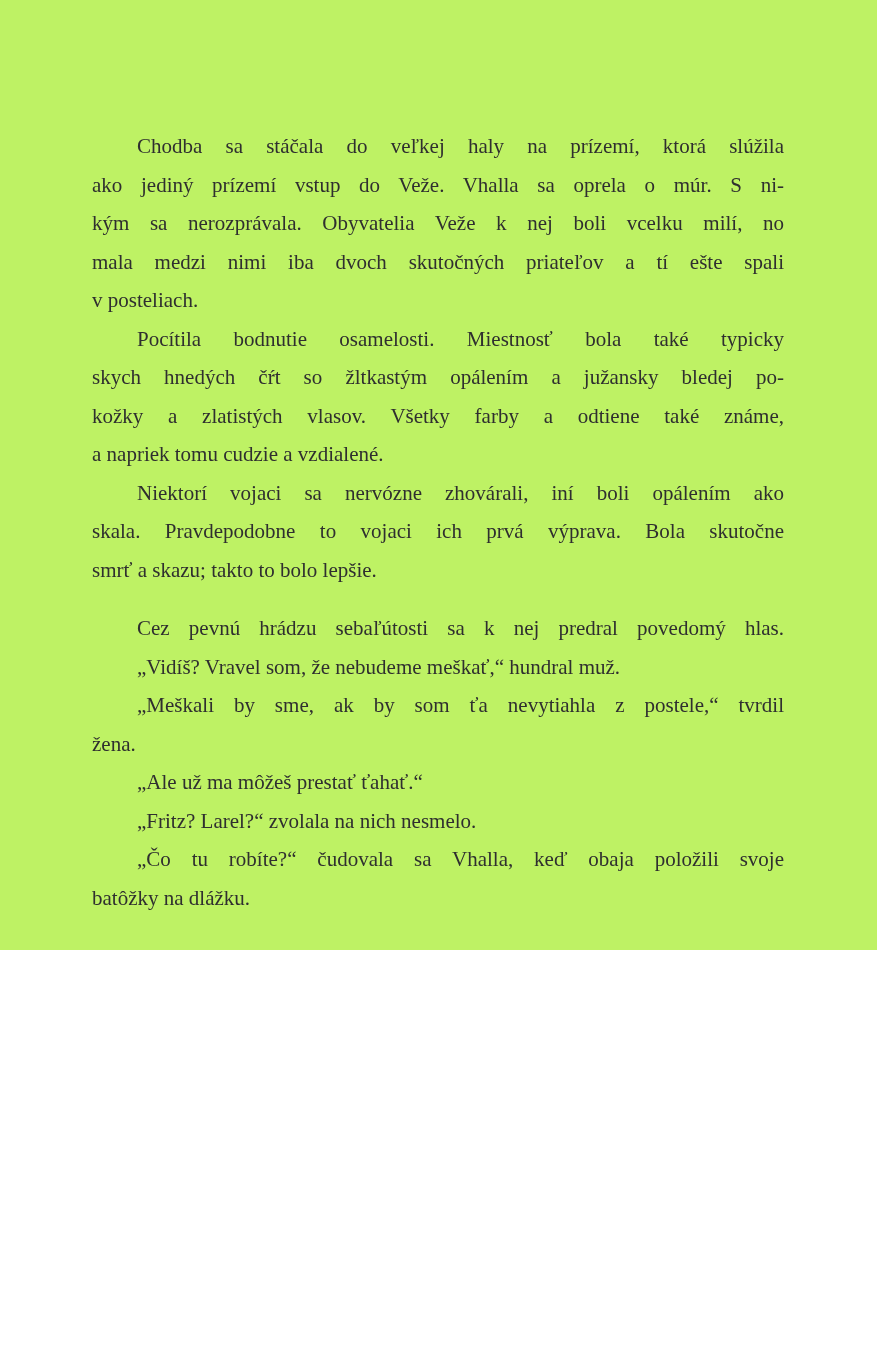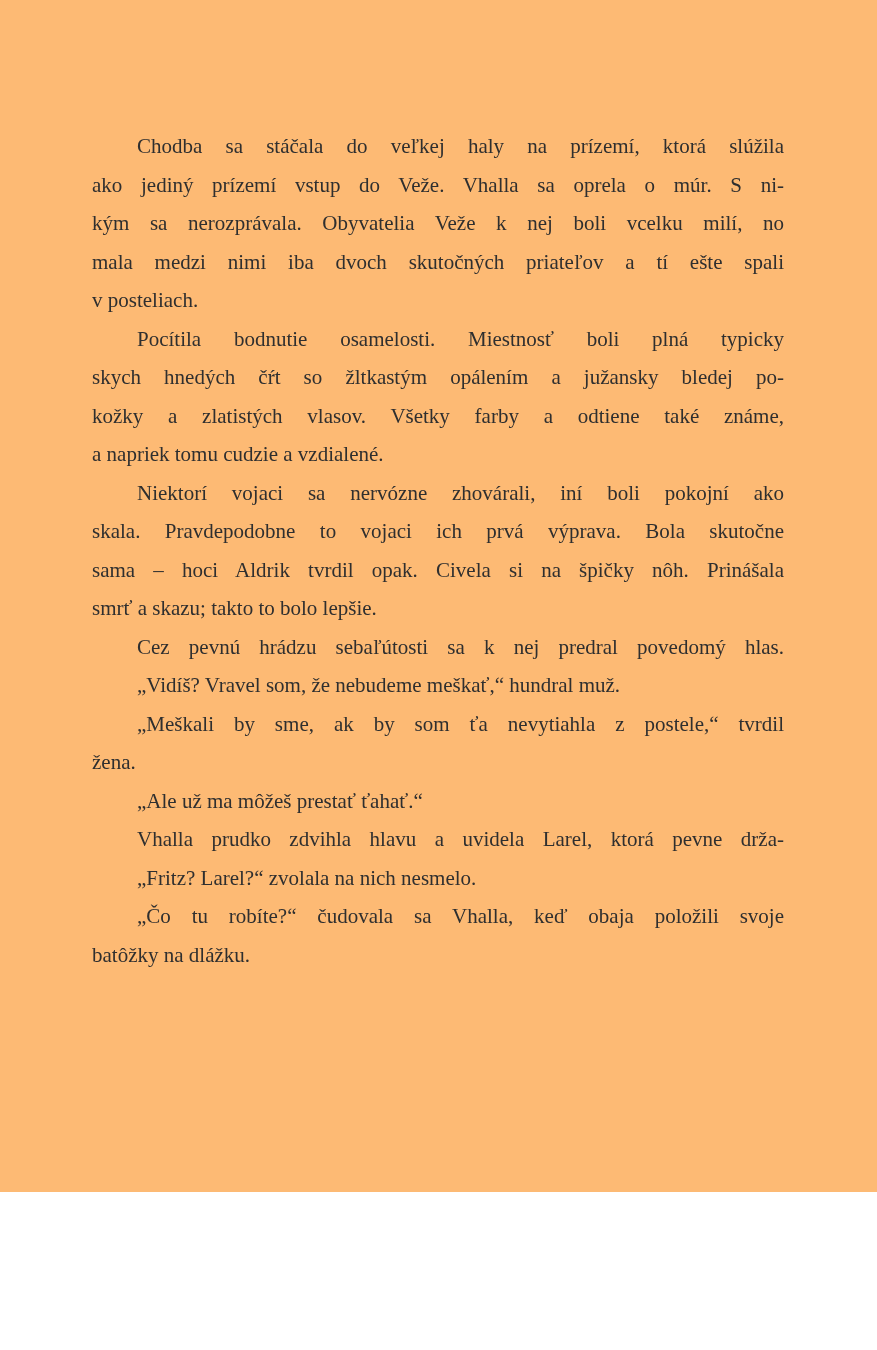--- a/index.html
+++ b/index.html
@@ -1,20 +1,20 @@
 <!DOCTYPE html>
 <html><head>
 <meta charset="utf-8">
 <style>
   html, body { margin: 0; padding: 0; background: #ffffff; }
   .page {
     position: relative;
     width: 877px;
-    height: 1192px;
-    background: #fdba74;
+    height: 950px;
+    background: #bef264;
     font-family: "Liberation Serif", serif;
     color: #2f2f2f;
     overflow: hidden;
   }
   .text-block {
     position: absolute;
     left: 92px;
     top: 127px;
     width: 692px;
   }
@@ -22,21 +22,21 @@
   .line {
     font-size: 21px;
     line-height: 38.5px;
     height: 38.5px;
     overflow: hidden;
     text-align: justify;
     text-align-last: justify;
   }
   .line.first { text-indent: 45px; }
   .line.last  { text-align-last: left; }
-  .paragraph.full-last .line.last { text-align-last: justify; }
+  .paragraph.full-last .line.last { text-align-last: justify; margin-top: 20px; }
   .page-number {
     position: absolute;
     top: 1240px;
     left: 0;
     width: 100%;
     text-align: center;
     font-size: 24px;
     letter-spacing: 2px;
     color: #2f2f2f;
   }
@@ -56,46 +56,44 @@
 
   <div class="text-block">
       <div class="paragraph">
         <div class="line first">Chodba sa stáčala do veľkej haly na prízemí, ktorá slúžila</div>
         <div class="line">ako jediný prízemí vstup do Veže. Vhalla sa oprela o múr. S ni-</div>
         <div class="line">kým sa nerozprávala. Obyvatelia Veže k nej boli vcelku milí, no</div>
         <div class="line">mala medzi nimi iba dvoch skutočných priateľov a tí ešte spali</div>
         <div class="line last">v posteliach.</div>
       </div>
       <div class="paragraph">
-        <div class="line first">Pocítila bodnutie osamelosti. Miestnosť boli plná typicky</div>
+        <div class="line first">Pocítila bodnutie osamelosti. Miestnosť bola také typicky</div>
         <div class="line">skych hnedých čŕt so žltkastým opálením a južansky bledej po-</div>
         <div class="line">kožky a zlatistých vlasov. Všetky farby a odtiene také známe,</div>
         <div class="line last">a napriek tomu cudzie a vzdialené.</div>
       </div>
       <div class="paragraph">
-        <div class="line first">Niektorí vojaci sa nervózne zhovárali, iní boli pokojní ako</div>
+        <div class="line first">Niektorí vojaci sa nervózne zhovárali, iní boli opálením ako</div>
         <div class="line">skala. Pravdepodobne to vojaci ich prvá výprava. Bola skutočne</div>
-        <div class="line">sama – hoci Aldrik tvrdil opak. Civela si na špičky nôh. Prinášala</div>
         <div class="line last">smrť a skazu; takto to bolo lepšie.</div>
       </div>
       <div class="paragraph full-last">
         <div class="line first last">Cez pevnú hrádzu sebaľútosti sa k nej predral povedomý hlas.</div>
       </div>
       <div class="paragraph">
         <div class="line first last">„Vidíš? Vravel som, že nebudeme meškať,“ hundral muž.</div>
       </div>
       <div class="paragraph">
         <div class="line first">„Meškali by sme, ak by som ťa nevytiahla z postele,“ tvrdil</div>
         <div class="line last">žena.</div>
       </div>
       <div class="paragraph">
         <div class="line first last">„Ale už ma môžeš prestať ťahať.“</div>
       </div>
       <div class="paragraph">
-        <div class="line first">Vhalla prudko zdvihla hlavu a uvidela Larel, ktorá pevne drža-</div>
       </div>
       <div class="paragraph">
         <div class="line first last">„Fritz? Larel?“ zvolala na nich nesmelo.</div>
       </div>
       <div class="paragraph">
         <div class="line first">„Čo tu robíte?“ čudovala sa Vhalla, keď obaja položili svoje</div>
         <div class="line last">batôžky na dlážku.</div>
       </div>
     </div>
 

